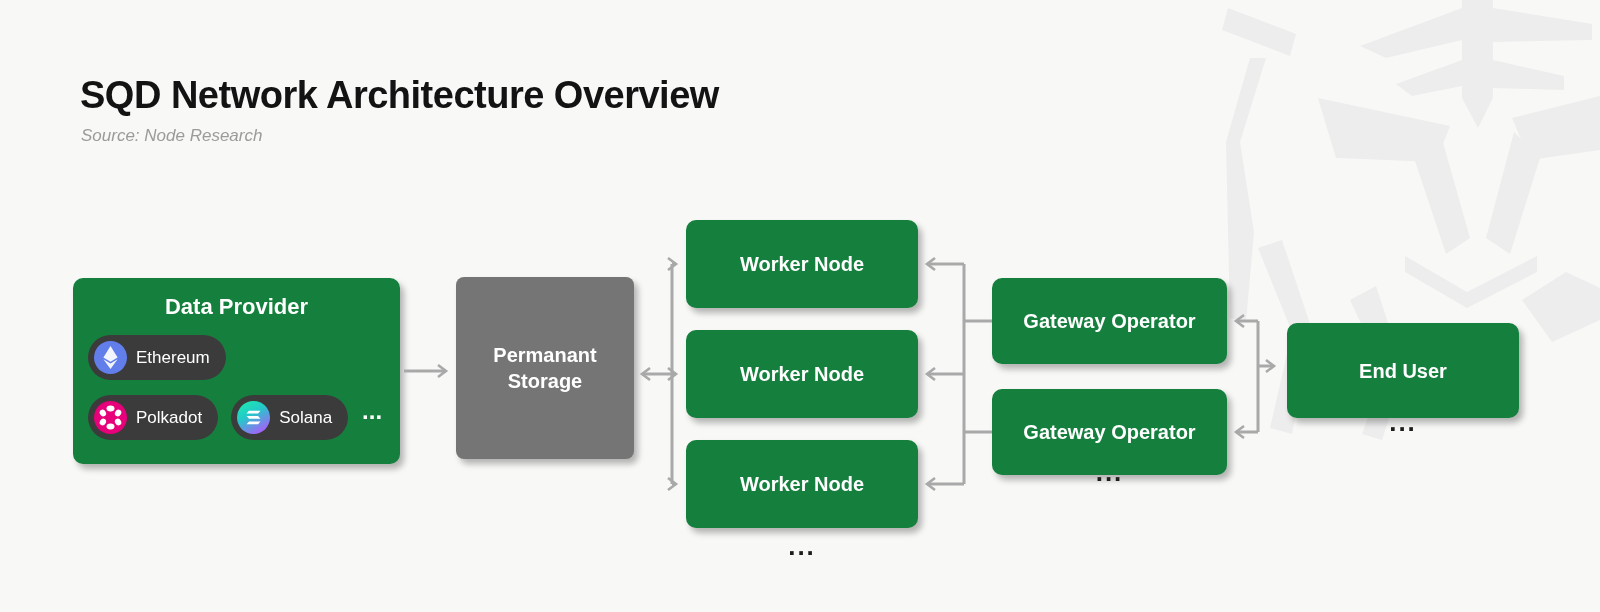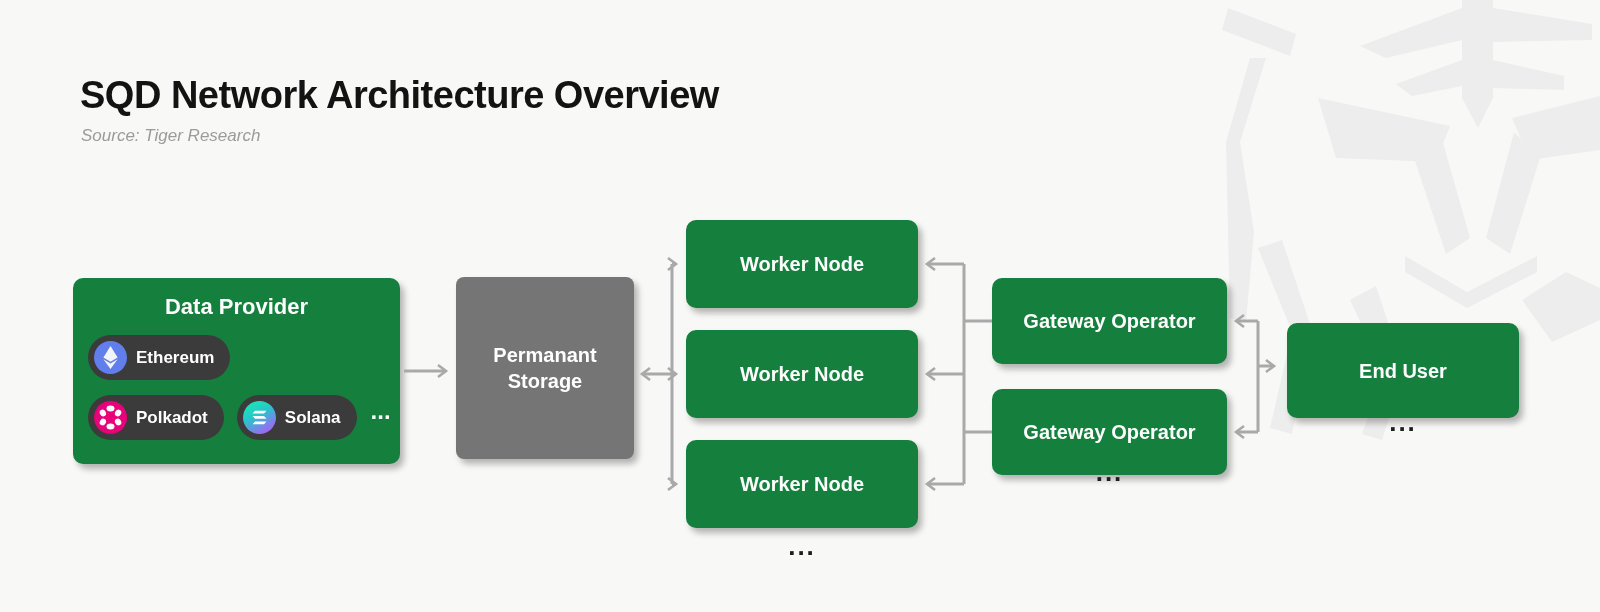--- a/index.html
+++ b/index.html
@@ -32,21 +32,21 @@
   .dp{
     left:73px;top:278px;width:327px;height:186px;
     flex-direction:column;justify-content:flex-start;box-sizing:border-box;
     padding-top:16px;
   }
   .dp-title{font-size:22px;font-weight:700;margin-bottom:15px;}
   .chip-row{display:flex;align-items:center;gap:13px;width:100%;box-sizing:border-box;
     padding:0 15px;margin-bottom:15px;}
   .chip{
     display:flex;align-items:center;gap:9px;background:#3b3b3b;border-radius:24px;
-    padding:6px 16px 6px 6px;font-size:17px;font-weight:700;color:#fff;white-space:nowrap;
+    padding:6px 16px 6px 6px;font-size:17px;font-weight:400;color:#fff;white-space:nowrap;
   }
   .coin{width:33px;height:33px;border-radius:50%;position:relative;flex:0 0 auto;}
   .coin svg{position:absolute;inset:0;}
   .coin.eth{background:#627eea;}
   .coin.base{background:#ffffff;box-shadow:inset 0 0 0 4.5px #0052ff;}
   .coin.base::after{
     content:"";position:absolute;left:4px;top:14.5px;width:19px;height:4.5px;background:#0052ff;
   }
   .coin.sol{background:linear-gradient(150deg,#1fe3b5 12%,#23c9c9 40%,#a85ffb 88%);}
   .coin.dot{background:#e6007a;}
@@ -78,21 +78,21 @@
     <polygon points="58,248 82,240 112,330 92,434 70,428 92,332"></polygon>
     <polygon points="28,8 96,34 90,56 22,30"></polygon>
     <polygon points="322,300 366,272 400,288 400,320 352,342"></polygon>
     <polygon points="150,300 176,286 204,372 182,440 162,434 184,372"></polygon>
   </g>
 </svg>
 
 <div class="diagram">
 
   <div class="page-title">SQD Network Architecture Overview</div>
-  <div class="page-source">Source: Tiger Research</div>
+  <div class="page-source">Source: Node Research</div>
 
   <svg class="connectors" viewBox="0 0 1600 612">
     <defs>
       <marker id="arr" markerUnits="userSpaceOnUse" markerWidth="16" markerHeight="16" viewBox="0 0 16 16" refX="11" refY="8" orient="auto-start-reverse">
         <path d="M3,2 L11,8 L3,14" fill="none" stroke="#a9a9a9" stroke-width="2.6"></path>
       </marker>
     </defs>
     <g fill="none" stroke="#a9a9a9" stroke-width="3">
 
       <path d="M404,371 H446" marker-end="url(#arr)"></path>

